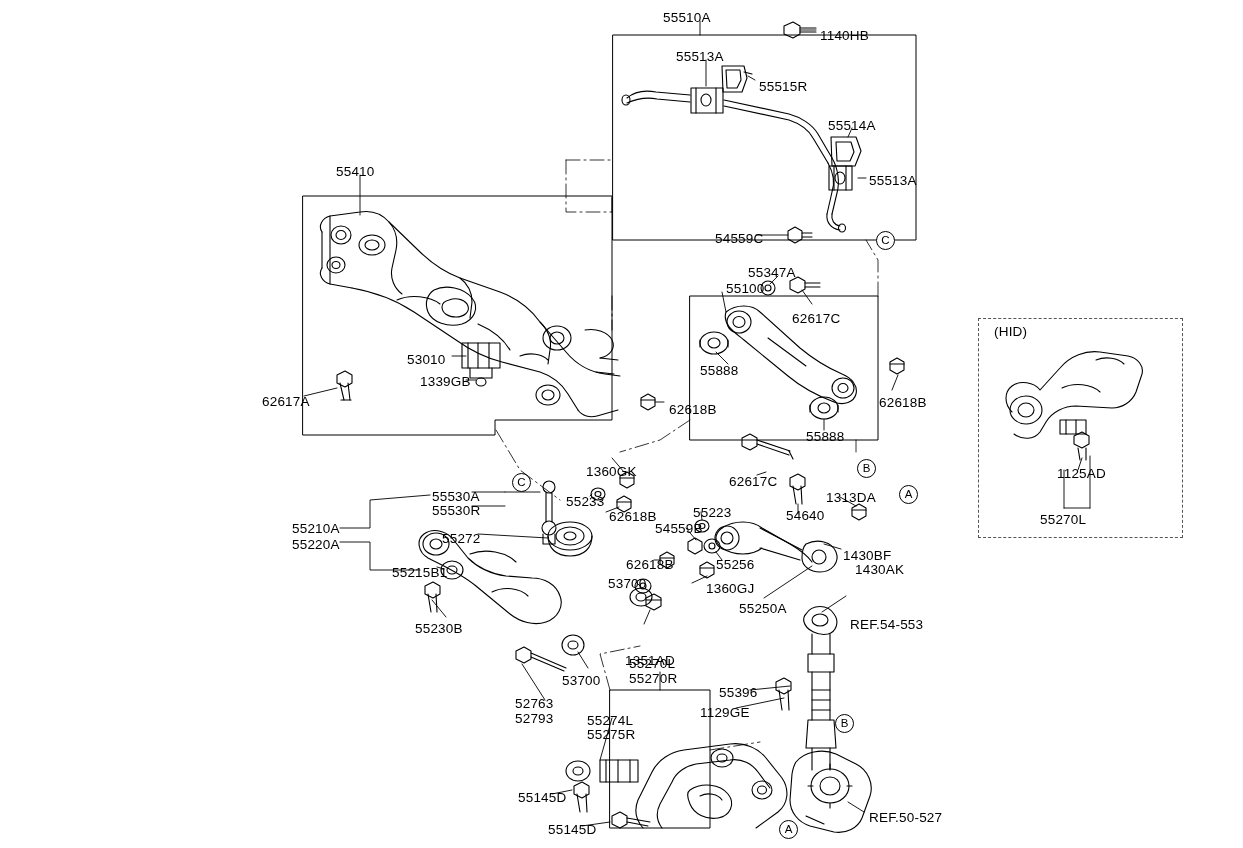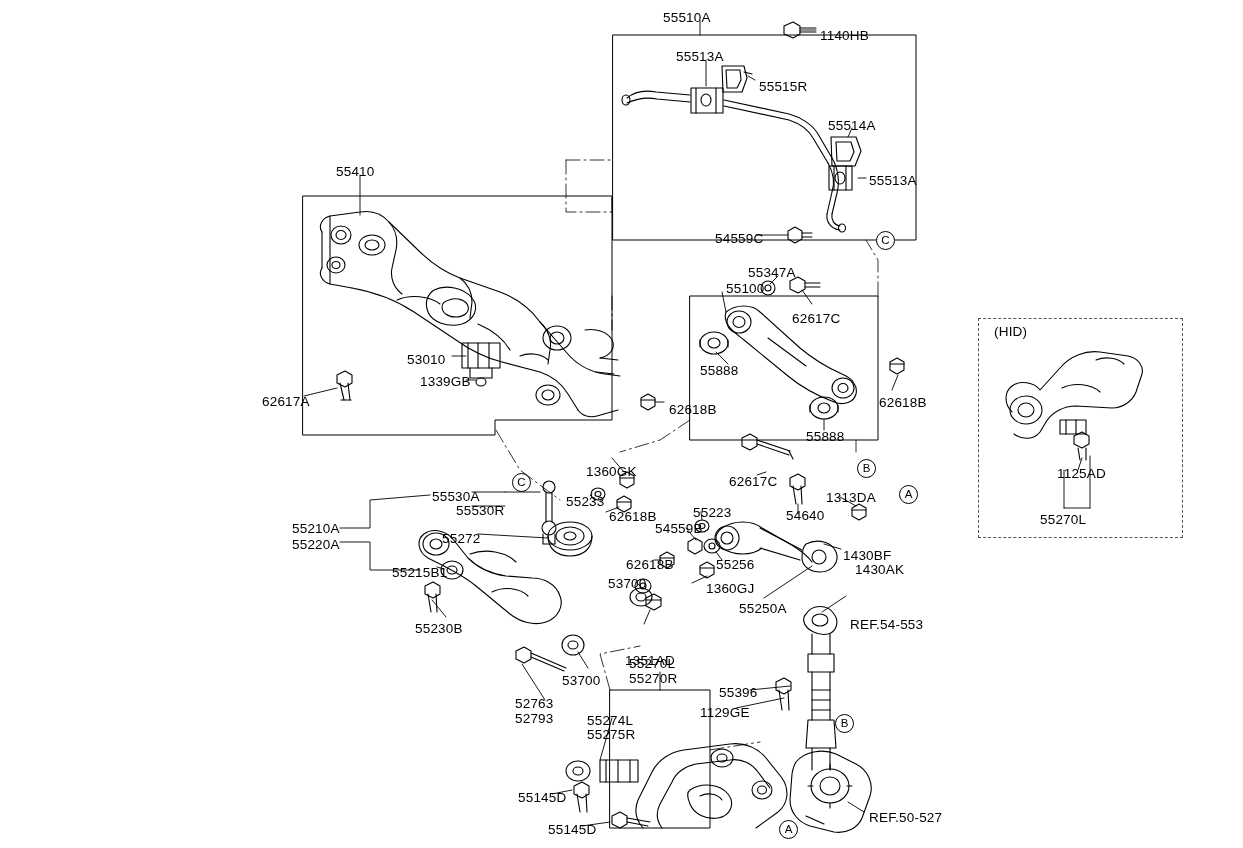--- a/index.html
+++ b/index.html
@@ -494,21 +494,21 @@
   <div class="lbl" style="left:786px; top:508px;">54640</div>
   <div class="lbl" style="left:826px; top:490px;">1313DA</div>
   <div class="lbl" style="left:843px; top:548px;">1430BF</div>
   <div class="lbl" style="left:843px; top:562px;margin-left:12px;">1430AK</div>
   <div class="lbl" style="left:716px; top:557px;">55256</div>
   <div class="lbl" style="left:626px; top:557px;">62618B</div>
   <div class="lbl" style="left:679px; top:581px;margin-left:27px;">1360GJ</div>
   <div class="lbl" style="left:739px; top:601px;">55250A</div>
 
   <div class="lbl" style="left:432px; top:489px;">55530A</div>
-  <div class="lbl" style="left:456px; top:503px;">55530R</div>
+  <div class="lbl" style="left:432px; top:503px;">55530R</div>
   <div class="lbl" style="left:292px; top:521px;">55210A</div>
   <div class="lbl" style="left:292px; top:537px;">55220A</div>
   <div class="lbl" style="left:442px; top:531px;">55272</div>
   <div class="lbl" style="left:392px; top:565px;">55215B1</div>
   <div class="lbl" style="left:415px; top:621px;">55230B</div>
   <div class="lbl" style="left:608px; top:576px;">53700</div>
   <div class="lbl" style="left:625px; top:629px;margin-top:24px;">1351AD</div>
   <div class="lbl" style="left:562px; top:673px;">53700</div>
   <div class="lbl" style="left:515px; top:696px;">52763</div>
   <div class="lbl" style="left:515px; top:711px;">52793</div>

